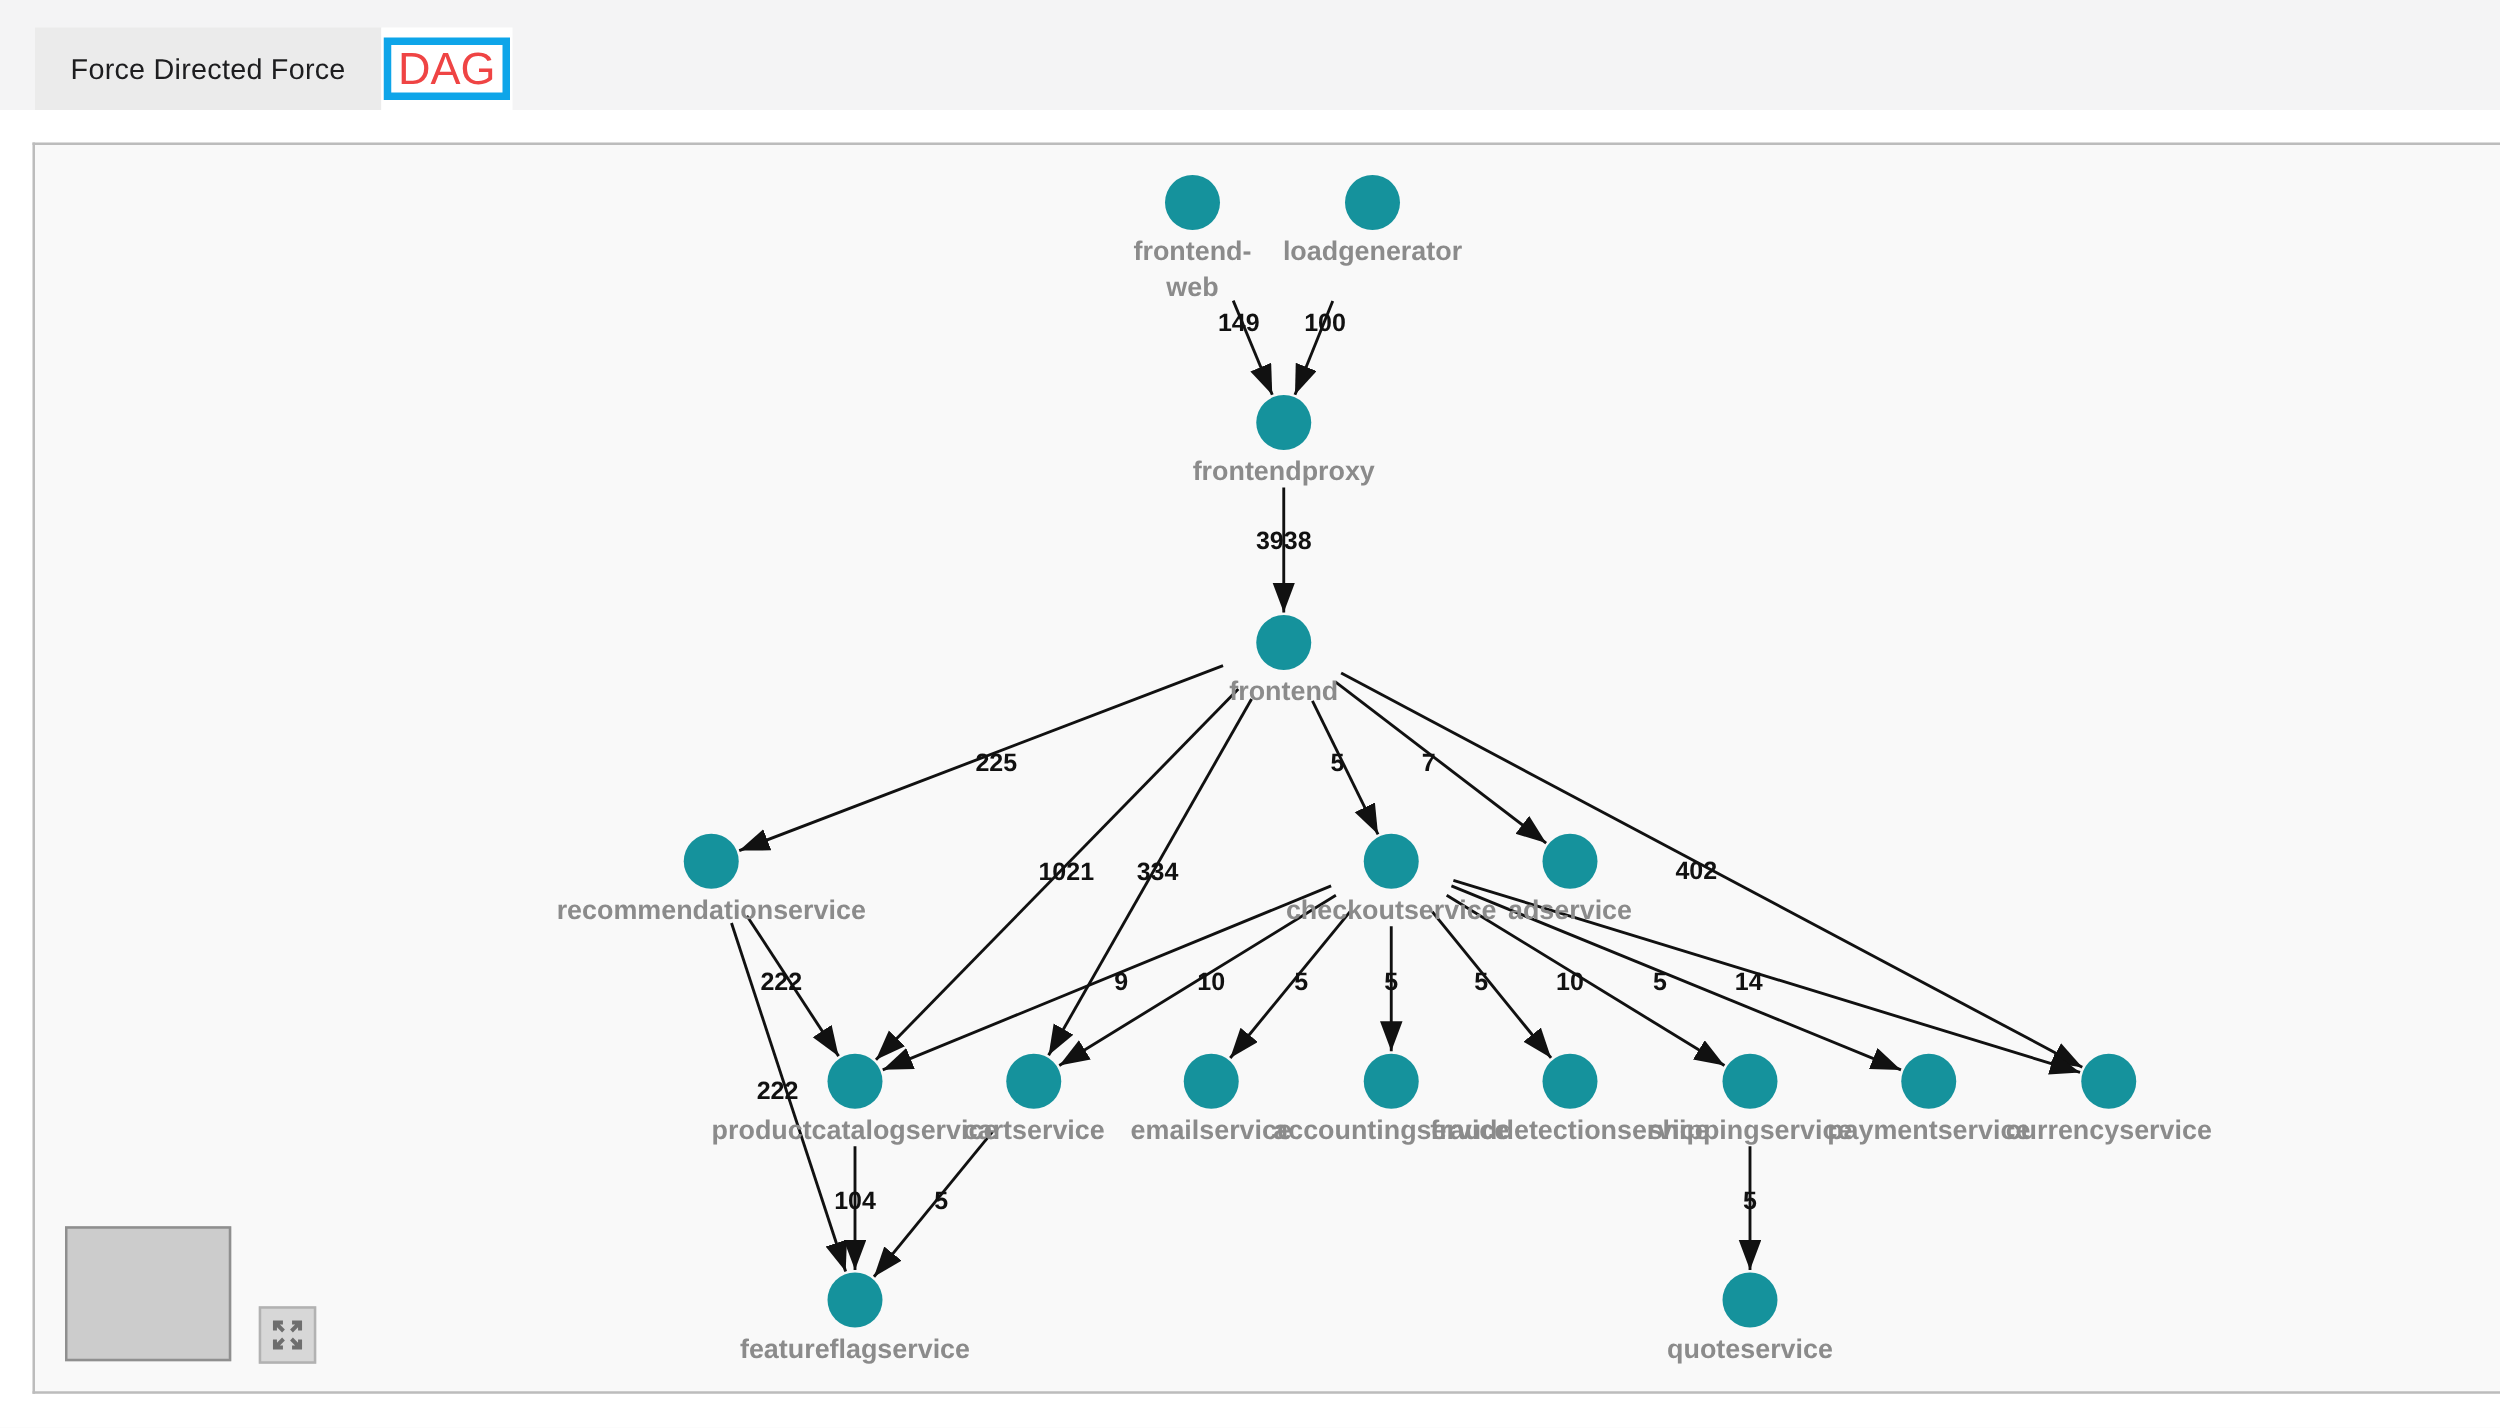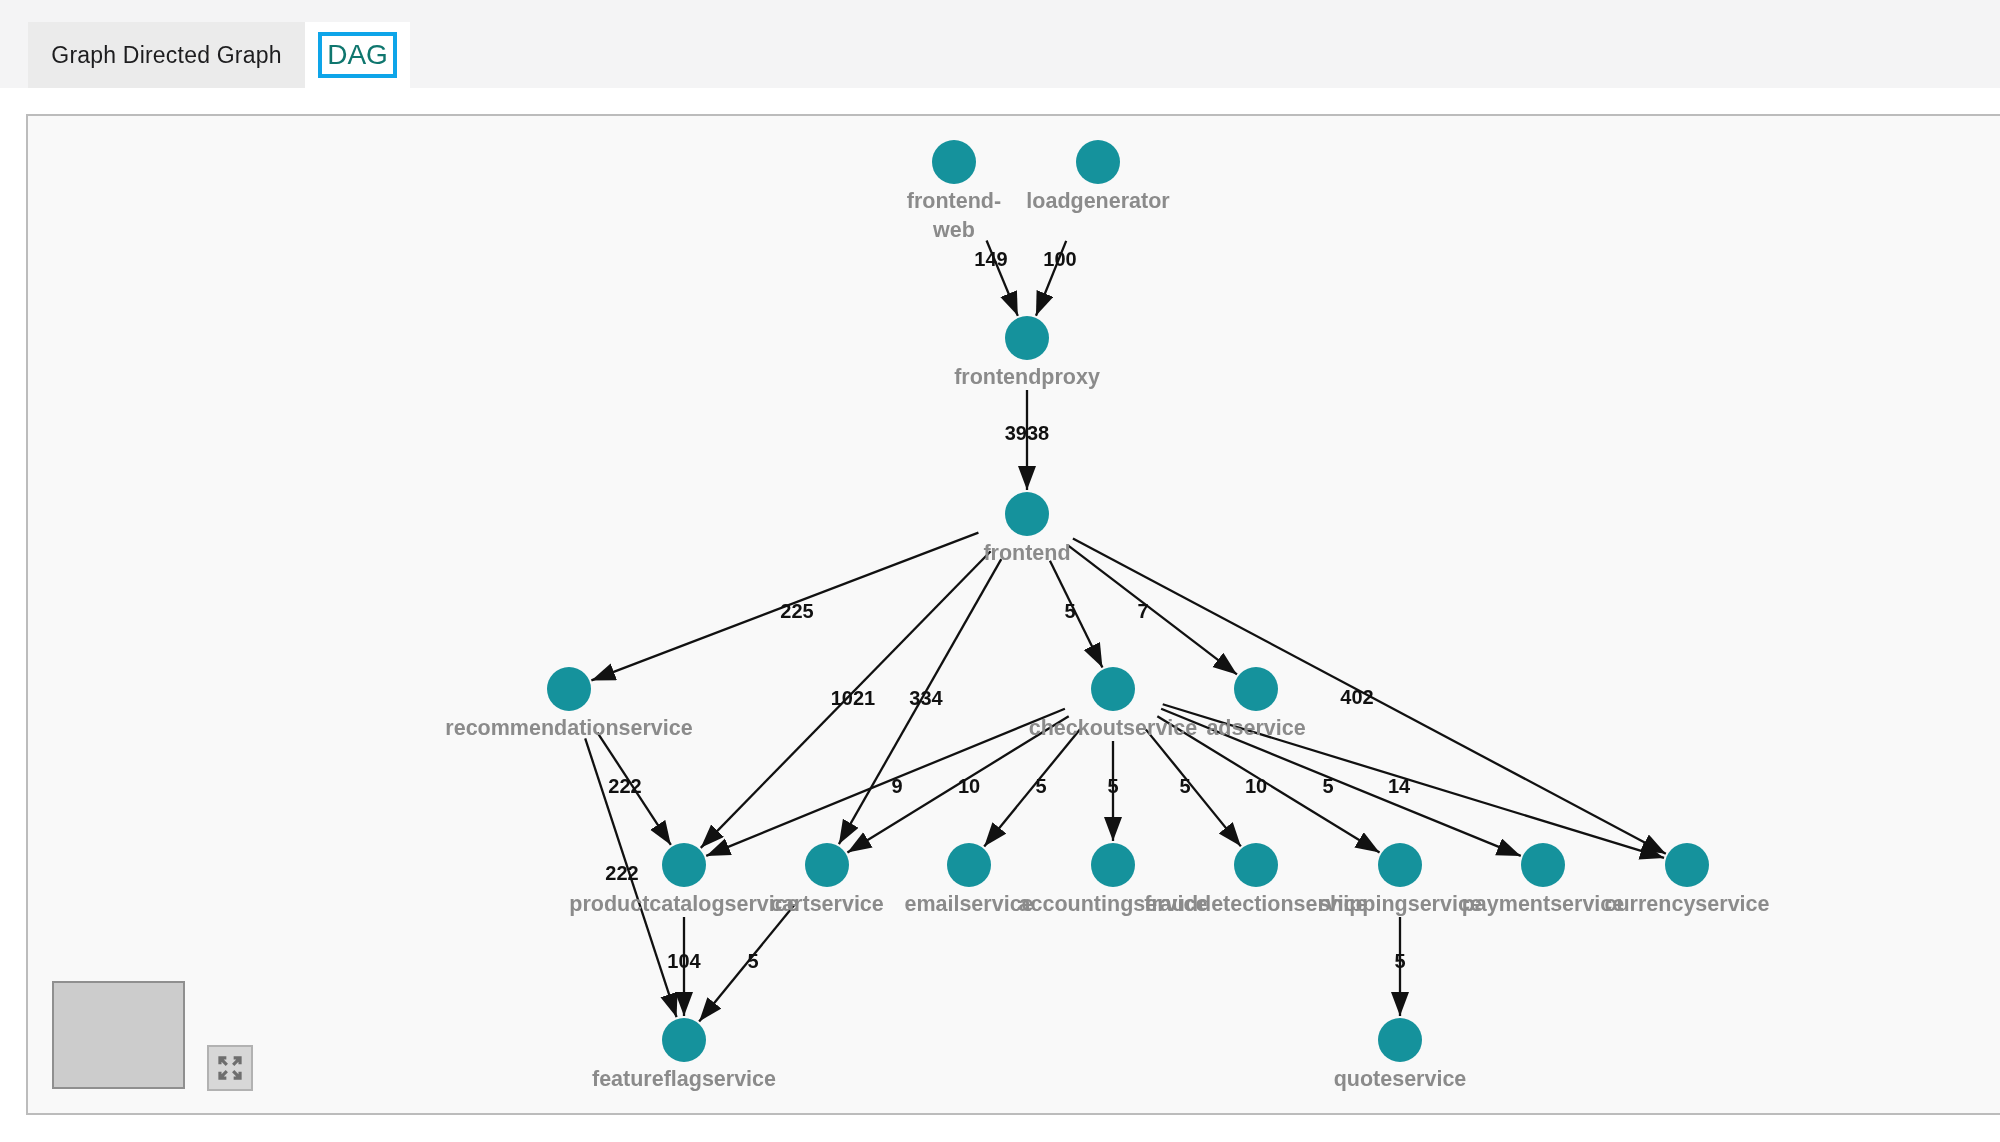--- a/index.html
+++ b/index.html
@@ -7,22 +7,22 @@
     width:2000px;height:1142px;position:relative;background:#ffffff;
     font-family:"Liberation Sans",sans-serif;overflow:hidden;
   }
   
   .topbar{position:absolute;left:0;top:0;width:2000px;height:88px;background:#f4f4f5;}
   .tab{position:absolute;top:22px;height:66px;display:flex;align-items:center;justify-content:center;cursor:pointer;}
   .tab-inactive{left:28px;width:277px;background:#ebebeb;}
   .tab-inactive .tab-label{font-size:23px;color:#1d1d1f;letter-spacing:0.2px;}
   .tab-active{left:305px;width:105px;background:#ffffff;}
   .dag-box{
-    display:inline-block;border:4px solid #0ea5e9;color:#0f766e;
-    font-size:28px;line-height:34px;padding:2px 5px;background:#ffffff;
+    display:inline-block;border:6px solid #0ea5e9;color:#ef4444;
+    font-size:36px;line-height:34px;padding:2px 5px;background:#ffffff;
   }
   
   .canvas{
     position:absolute;left:26px;top:114px;width:1974px;height:1001px;
     background:#f9f9f9;border:2px solid #bcbcbc;border-right:none;box-sizing:border-box;
   }
   #graph-svg{position:absolute;left:0;top:0;width:2000px;height:1142px;pointer-events:none;}
   .node-label{font-family:"Liberation Sans",sans-serif;font-weight:bold;font-size:21.5px;fill:#8b8b8b;}
   .edge-label{font-family:"Liberation Sans",sans-serif;font-weight:bold;font-size:20px;fill:#111111;}
   
@@ -37,21 +37,21 @@
   }
   .expand-btn svg{display:block;}
 </style>
 </head>
 <body>
 
 <div>
 
   <div class="topbar">
     <div class="tab tab-inactive">
-      <span class="tab-label">Graph Directed Graph</span>
+      <span class="tab-label">Force Directed Force</span>
     </div>
     <div class="tab tab-active">
       <span class="dag-box">DAG</span>
     </div>
   </div>
 
   <div class="canvas"></div>
 
   <svg id="graph-svg" xmlns="http://www.w3.org/2000/svg">
       <defs>

